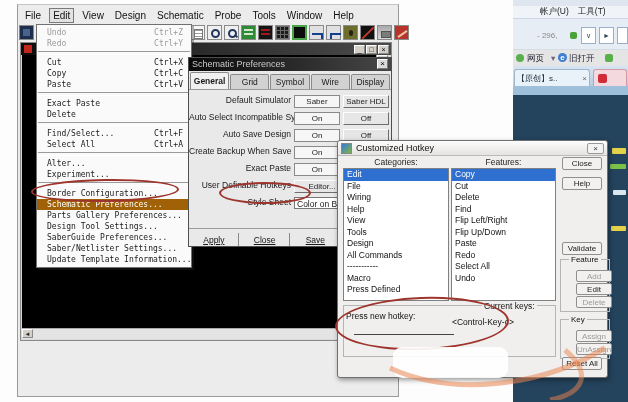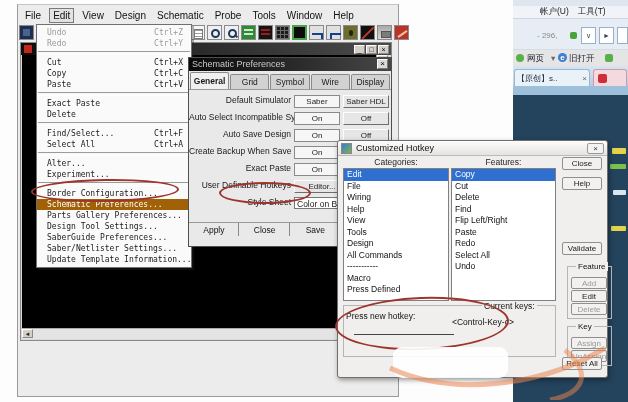--- a/index.html
+++ b/index.html
@@ -85,22 +85,22 @@
   #prows{border-top:1px solid #9a9a9a;background:#e9e9e9;padding-top:5px;}
   .prow{display:flex;align-items:flex-start;height:17px;}
   .plabel{width:102px;text-align:right;padding-right:3px;white-space:nowrap;overflow:hidden;flex:none;}
   .pbtn{width:46px;height:13px;flex:none;margin-right:3px;font-size:8px;padding:0;color:#222;
         background:#e6e6e6;border:1px solid #6e6e6e;border-top-color:#fdfdfd;border-left-color:#fdfdfd;box-sizing:border-box;
         font-family:"Liberation Sans",sans-serif;overflow:hidden;white-space:nowrap;}
   .pbtn.sel{background:#f6f6f6;border:1px solid #8a8a8a;}
   .pbtn.wide{width:56px;}
   .pdrop{width:85px;height:12px;line-height:12px;background:#fff;border:1px solid #777;
          padding-left:2px;white-space:nowrap;overflow:hidden;box-sizing:border-box;}
-  .pfooter{position:absolute;left:0;right:0;bottom:6px;height:17px;border-top:1px solid #9a9a9a;
-           display:flex;align-items:flex-start;background:#e9e9e9;}
+  .pfooter{position:absolute;left:0;right:0;bottom:0;height:17px;border-top:1px solid #9a9a9a;
+           display:flex;align-items:flex-end;background:#e9e9e9;text-decoration:underline;}
   .fbtn{flex:1;height:13px;margin:0 1px;font-size:8.5px;background:#e9e9e9;border:none;
         border-right:1px solid #8a8a8a;color:#111;padding:0;overflow:hidden;white-space:nowrap;
         font-family:"Liberation Sans",sans-serif;}
   .fbtn:last-child{border-right:none;}
 
   
   .hotkey{position:absolute;left:337px;top:140px;width:271px;height:238px;z-index:30;background:#f0efed;
           border:1px solid #6f6f6f;border-radius:3px;box-shadow:1px 2px 5px rgba(0,0,0,.4);
           box-sizing:border-box;font-size:9px;color:#111;}
   .htitle{height:14px;background:linear-gradient(#fdfdfd,#e5e3e0);border-bottom:1px solid #bbb;
@@ -117,21 +117,21 @@
   .hk-grp .legend{position:absolute;top:-5px;left:138px;background:#f0efed;padding:0 2px;font-size:8.5px;}
   .press-label{position:absolute;left:2px;top:5px;font-size:8.5px;}
   .press-input{position:absolute;left:10px;top:15px;width:96px;height:11px;background:transparent;
                border:none;border-bottom:1px solid #444;}
   .cur-key{position:absolute;left:108px;top:11px;font-size:8.5px;}
   .hk-right{position:absolute;left:221px;top:0;width:48px;height:100%;}
   .hbtn{position:absolute;left:3px;width:40px;height:13px;font-size:8px;color:#222;background:#f2f1ef;
         border:1px solid #8f8f8f;border-radius:2px;padding:0;box-sizing:border-box;overflow:hidden;
         white-space:nowrap;font-family:"Liberation Sans",sans-serif;}
   .hbtn.dis{color:#9a9a9a;}
-  .hgrp{position:absolute;left:1px;width:45px;border:1px solid #b5b5b5;margin:7px;padding:10px 0 2px 0;box-sizing:border-box;}
+  .hgrp{position:absolute;left:1px;width:45px;border:1px solid #b5b5b5;margin:0;padding:10px 0 2px 12px;box-sizing:border-box;}
   .hgrp .glabel{position:absolute;top:-5px;left:8px;background:#f0efed;padding:0 2px;font-size:8px;}
   .hgrp .hbtn{position:relative;left:3px;display:block;margin-bottom:1px;width:36px;height:12px;}
 
   
   .ell{position:absolute;border:2px solid #9e352c;border-radius:50%;background:transparent;}
 
   
   .browser{position:absolute;left:513px;top:0;width:115px;height:402px;z-index:1;overflow:hidden;}
   .br-row1{height:6px;background:#dfe6ef;}
   .br-row2{height:12px;background:#f0f3f7;display:flex;gap:9px;align-items:center;
@@ -403,20 +403,21 @@
         <div class="li">-----------</div>
         <div class="li">Macro</div>
         <div class="li">Press Defined</div>
       </div>
     <div class="hk-list" id="featlist" style="left:113px;width:105px;">
         <div class="li sel">Copy</div>
         <div class="li">Cut</div>
         <div class="li">Delete</div>
         <div class="li">Find</div>
         <div class="li">Flip Left/Right</div>
+        <div class="li">Flip Up/Down</div>
         <div class="li">Paste</div>
         <div class="li">Redo</div>
         <div class="li">Select All</div>
         <div class="li">Undo</div>
       </div>
     <div class="hk-grp">
       <span class="legend">Current keys:</span>
       <span class="press-label">Press new hotkey:</span>
       <input class="press-input" style="">
       <span class="cur-key">&lt;Control-Key-c&gt;</span>

